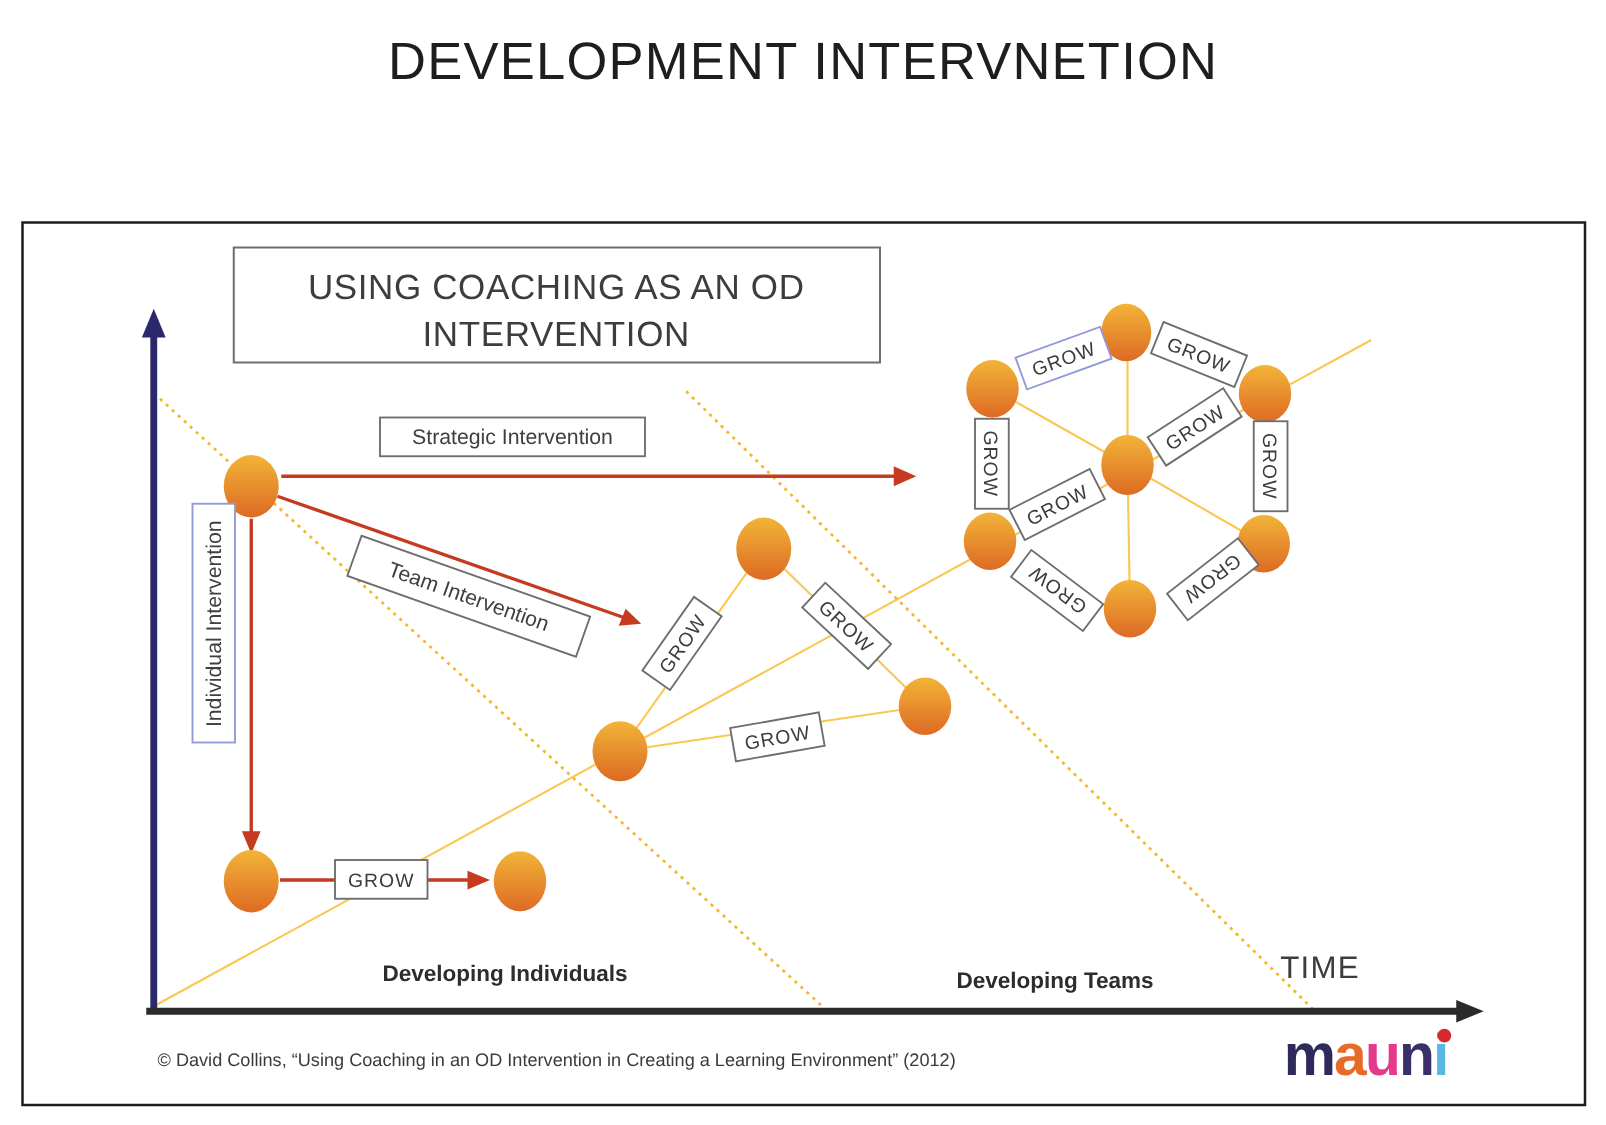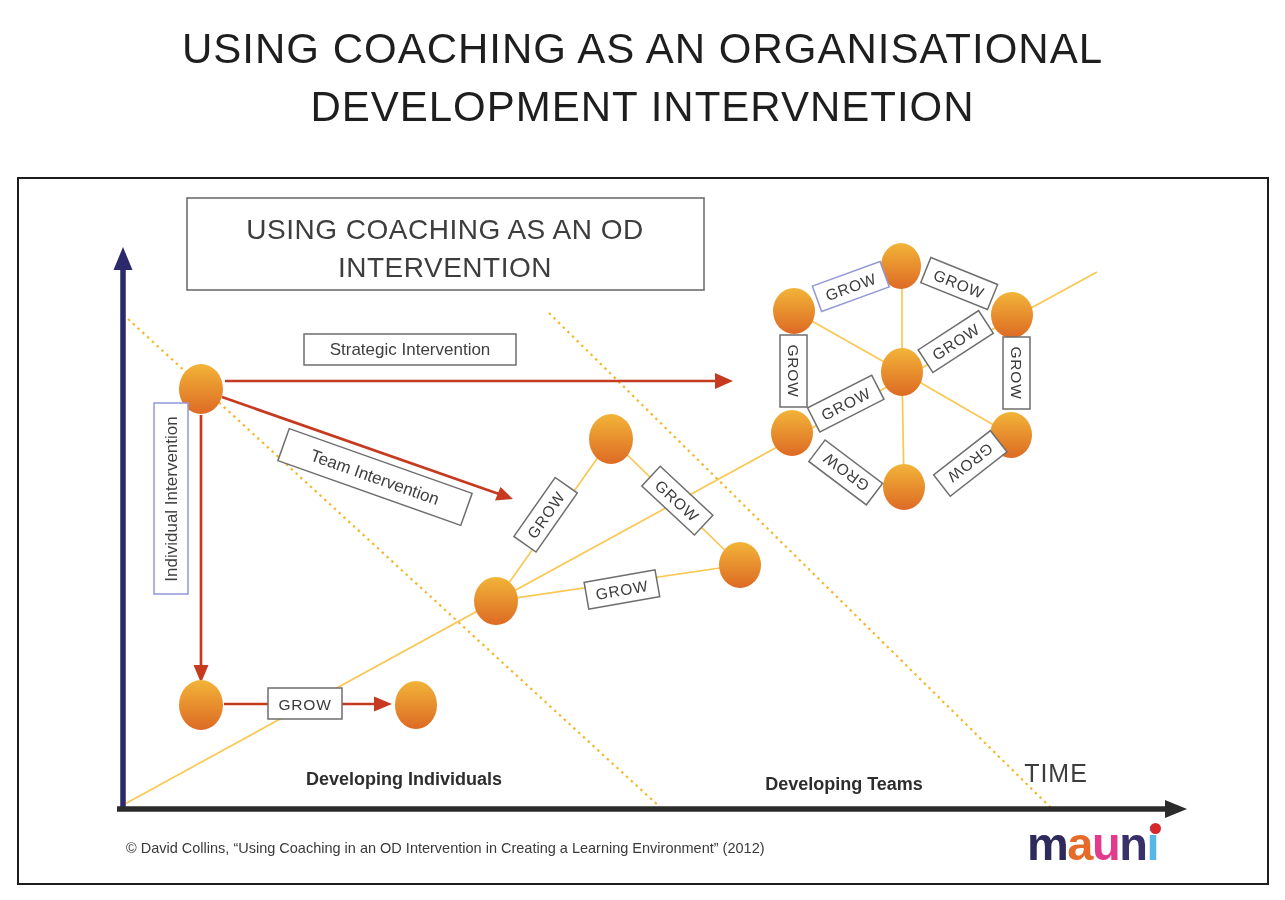--- a/index.html
+++ b/index.html
@@ -55,21 +55,20 @@
   .logo .l4{color:var(--logo-i);position:relative;}
   .logo-dot{
     position:absolute;width:11px;height:11px;border-radius:50%;
     background:var(--logo-dot);right:-3px;top:3px;
   }
 </style>
 </head>
 <body>
 
 <div class="page-title">
-  <div>USING COACHING AS AN ORGANISATIONAL</div>
   <div>DEVELOPMENT INTERVNETION</div>
 </div>
 
 <div class="frame">
 <svg width="1248" height="704" viewBox="18 178 1248 704">
   <defs>
     <linearGradient id="ballGrad" x1="0" y1="0" x2="0" y2="1">
       <stop offset="0" class="stop-top"></stop>
       <stop offset="1" class="stop-bottom"></stop>
     </linearGradient>

